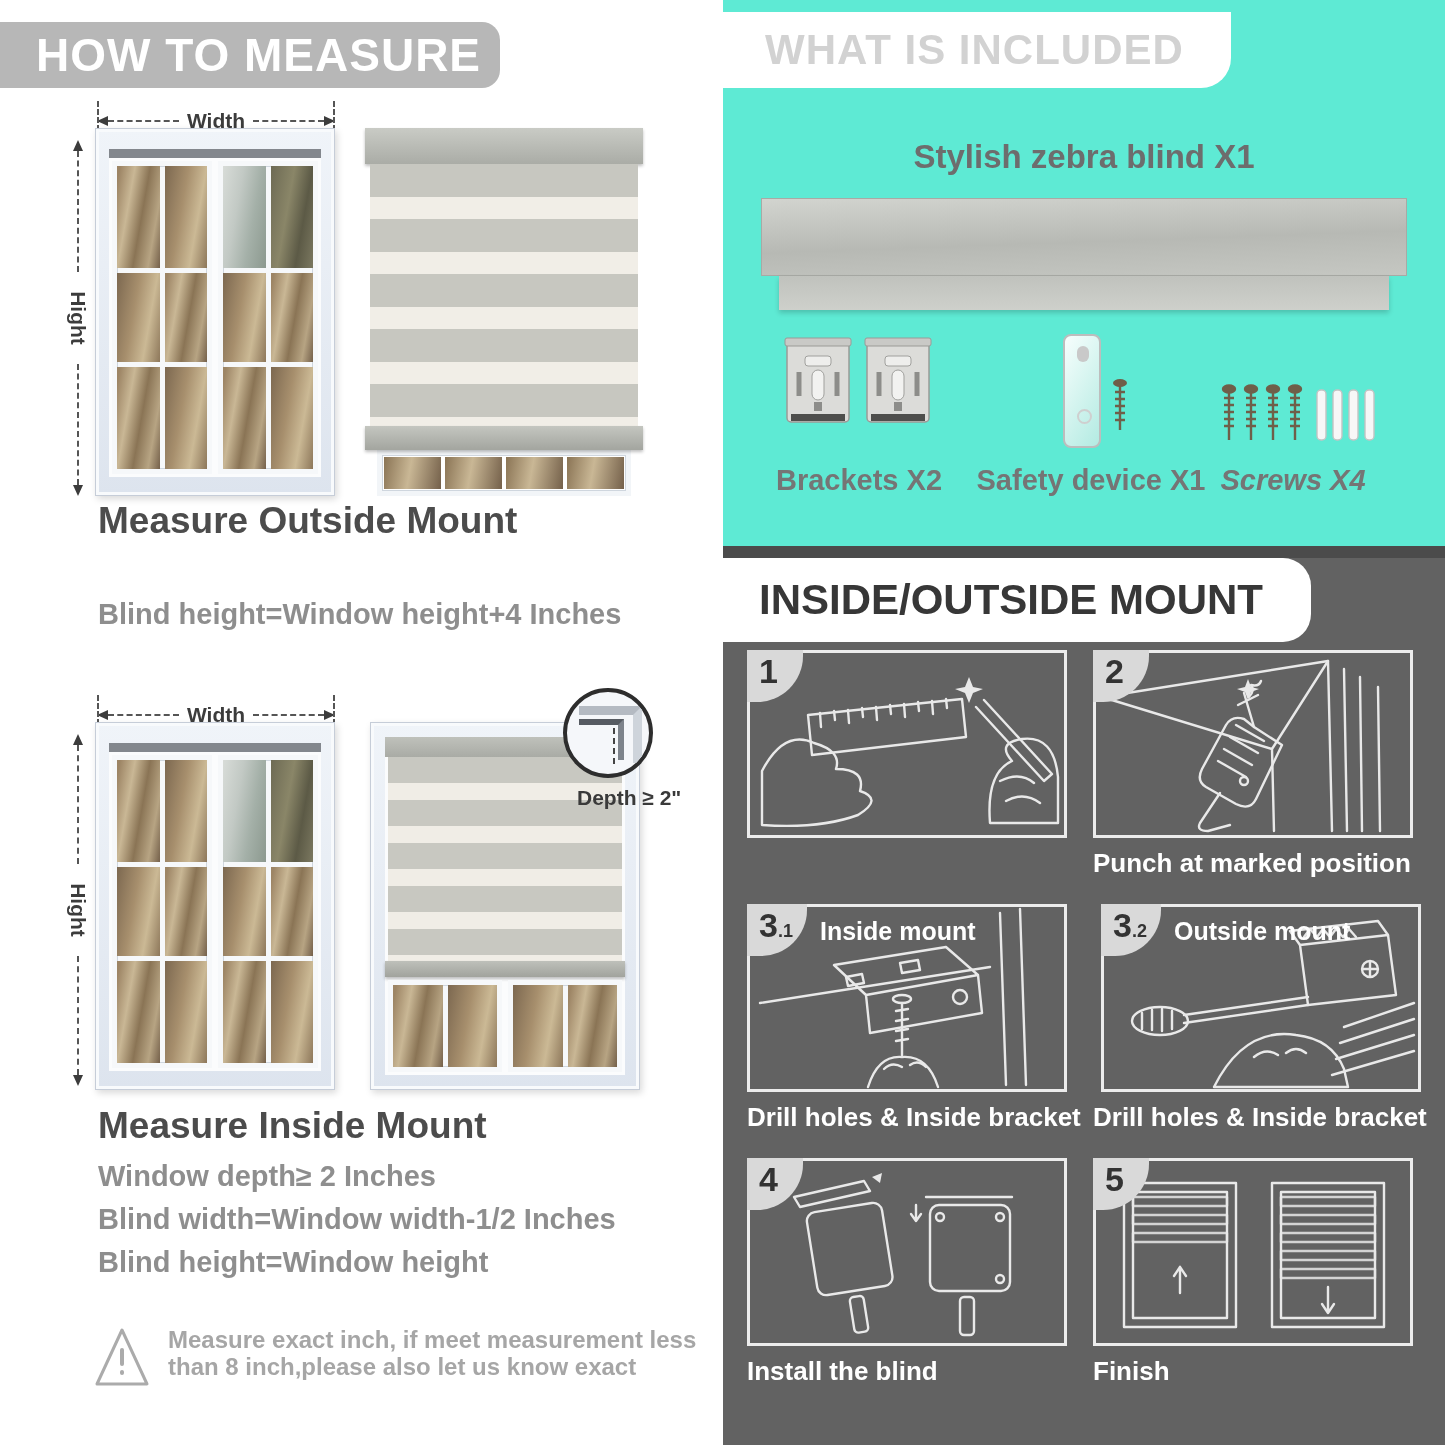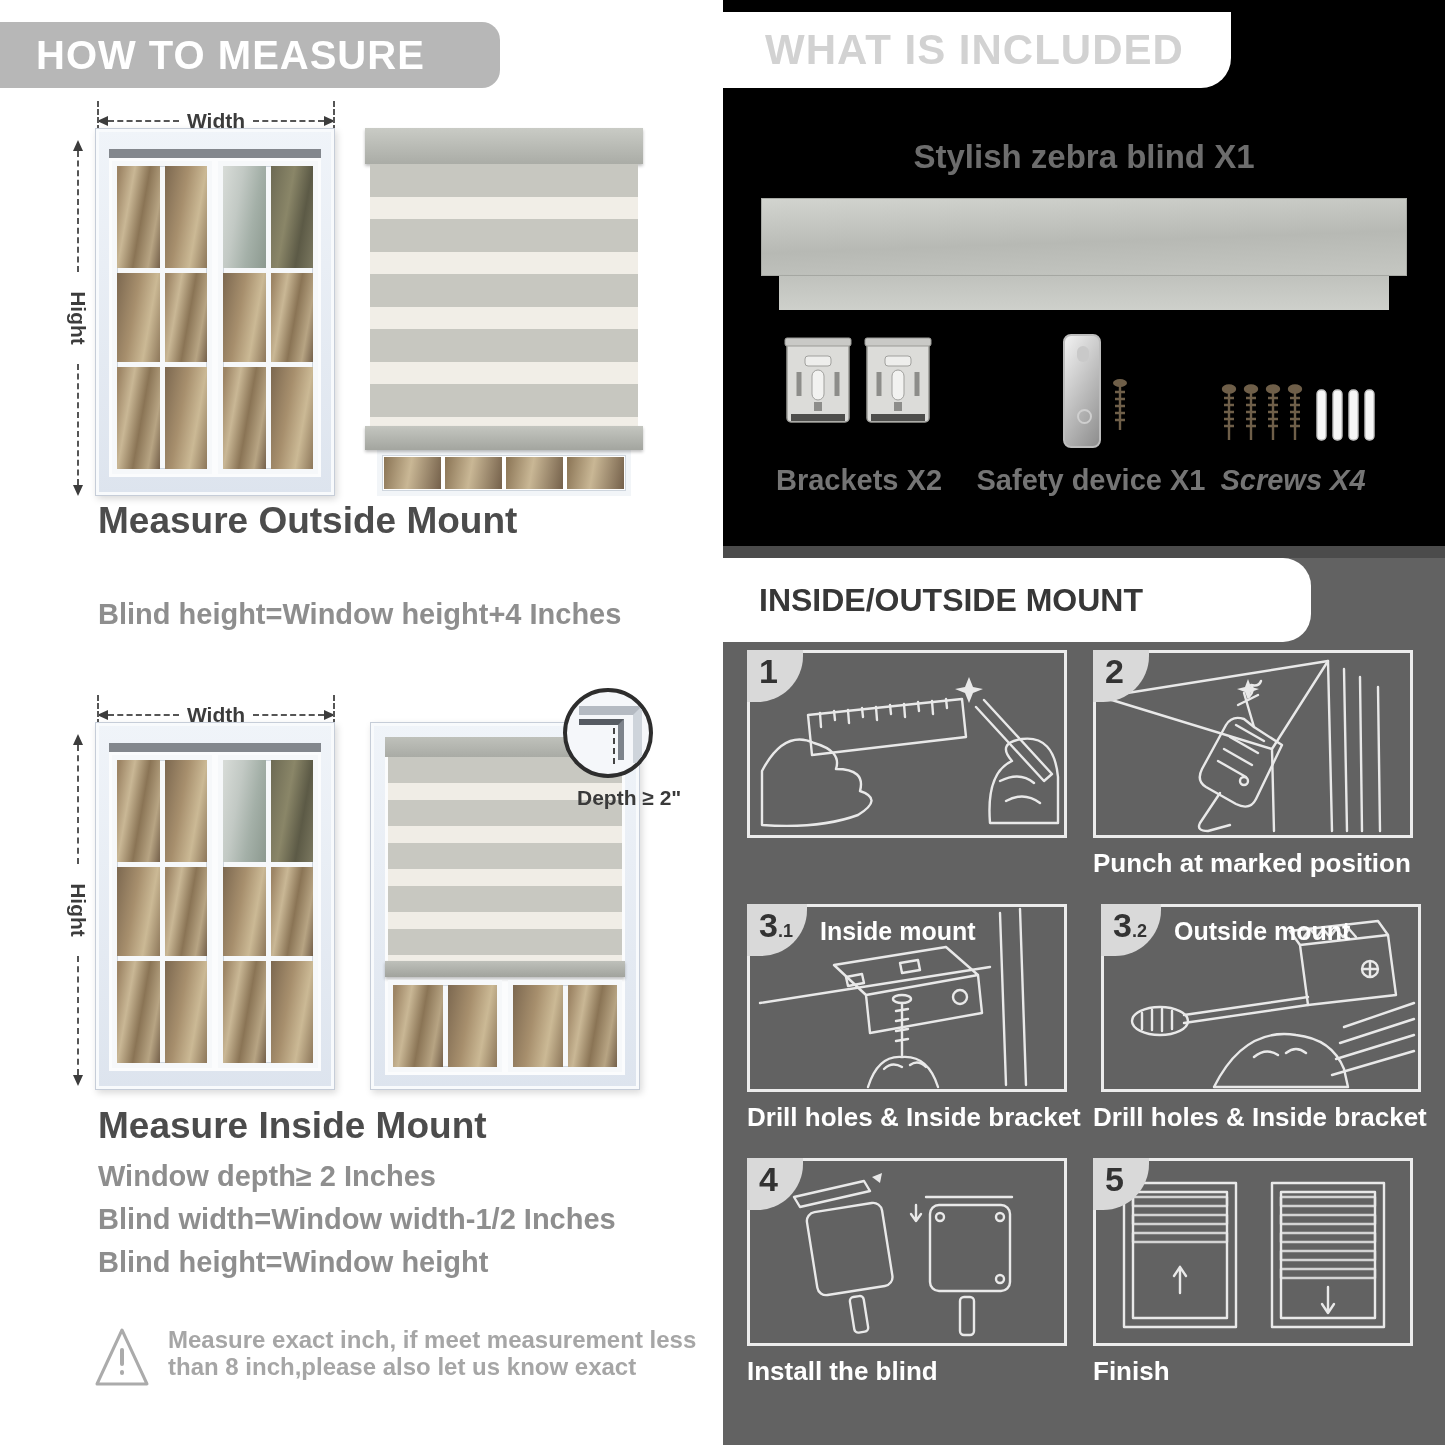--- a/index.html
+++ b/index.html
@@ -2,21 +2,21 @@
 <html><head>
 <meta charset="utf-8">
 <style>
   html,body{margin:0;padding:0;background:#fff;}
   .canvas{position:relative;width:1445px;height:1445px;background:#ffffff;
           font-family:"Liberation Sans", sans-serif;overflow:hidden;}
   .abs{position:absolute;}
 
   
   .ht-header{left:0;top:22px;width:500px;height:66px;background:#b7b7b7;
-             border-radius:0 18px 18px 0;color:#fff;font-weight:bold;font-size:40px;
+             border-radius:0 18px 18px 0;color:#fff;font-weight:bold;font-size:46px;
              line-height:66px;padding-left:36px;box-sizing:border-box;letter-spacing:1px;}
 
   .sec-title{font-size:37px;font-weight:bold;color:#4c4c4c;}
   .sec-line{font-size:29px;font-weight:bold;color:#8e8e8e;}
 
   
   .win{background:linear-gradient(180deg,#f0f4f9,#dde4ee);border:1px solid #c6cdd8;
        box-shadow:inset 0 0 0 3px #f8fafc,2px 3px 7px rgba(0,0,0,.15);box-sizing:border-box;}
   .win-track{position:absolute;top:20px;left:13px;right:13px;height:9px;background:#83878d;}
   .win-glass{position:absolute;top:29px;left:13px;right:13px;bottom:18px;background:#fbfcfd;
@@ -59,42 +59,42 @@
        background:#f5f7fa;overflow:hidden;z-index:6;box-sizing:border-box;}
   .mag-l1{position:absolute;left:12px;top:14px;width:54px;height:48px;border-top:9px solid #b4bac2;border-right:9px solid #ced4db;}
   .mag-l2{position:absolute;left:12px;top:27px;width:39px;height:35px;border-top:6px solid #565b62;border-right:6px solid #7d838b;}
   .mag-dash{position:absolute;left:46px;top:36px;height:36px;border-left:2px dashed #444;}
   .depth-lbl{left:577px;top:786px;font-size:21px;font-weight:bold;color:#3a3a3a;}
 
   
   .warn-line{font-size:24px;font-weight:bold;color:#a6a6a6;line-height:27px;}
 
   
-  .panel-included{left:723px;top:0;width:722px;height:546px;background:#000000;}
+  .panel-included{left:723px;top:0;width:722px;height:546px;background:#5eead4;}
   .inc-header{position:absolute;left:0;top:12px;width:508px;height:76px;background:#fff;
               border-radius:0 0 30px 0;color:#d2d2d2;font-size:42px;font-weight:bold;
               line-height:76px;padding-left:42px;box-sizing:border-box;letter-spacing:1px;}
   .product-lbl{position:absolute;left:0;right:0;top:138px;text-align:center;color:#6d6d6d;
                font-size:33px;font-weight:bold;}
   .rail-main{position:absolute;left:38px;top:198px;width:646px;height:78px;
              background:linear-gradient(178deg,#d2d4cf,#b7b9b4 55%,#c5c7c2);border:1px solid #a8aaa5;box-sizing:border-box;}
   .rail-sub{position:absolute;left:56px;top:276px;width:610px;height:34px;
             background:linear-gradient(180deg,#c0c2bd,#ced0cb);box-shadow:0 3px 5px rgba(0,0,0,.18);}
   .inc-label{position:absolute;top:464px;text-align:center;color:#757575;font-size:29px;font-weight:bold;}
   .safety-body{position:absolute;left:340px;top:334px;width:38px;height:114px;border-radius:8px;
                border:2px solid #bdbdbd;background:linear-gradient(120deg,rgba(255,255,255,.95),rgba(235,235,235,.6));
                box-sizing:border-box;}
   .safety-hole{position:absolute;left:12px;top:10px;width:12px;height:16px;border-radius:6px;background:#c9c9c9;}
   .safety-circ{position:absolute;left:12px;bottom:22px;width:11px;height:11px;border-radius:50%;border:2px solid #cfcfcf;}
 
   
   .panel-mount{left:723px;top:546px;width:722px;height:899px;background:#626262;}
   .mount-topstrip{position:absolute;left:0;top:0;width:100%;height:12px;background:#4b4b4b;}
   .mount-header{position:absolute;left:0;top:12px;width:588px;height:84px;background:#fff;
-                border-radius:0 28px 28px 0;color:#373737;font-size:32px;font-weight:bold;
+                border-radius:0 28px 28px 0;color:#373737;font-size:42px;font-weight:bold;
                 line-height:84px;padding-left:36px;box-sizing:border-box;}
   .step-panel{position:absolute;width:320px;height:188px;border:3px solid #ececec;box-sizing:border-box;}
   .badge{position:absolute;left:-3px;top:-3px;min-width:56px;height:52px;background:#d9d9d9;
          border-radius:0 0 46px 0;color:#333;font-size:34px;font-weight:bold;
          padding:2px 14px 0 12px;box-sizing:border-box;}
   .badge .sub{font-size:18px;font-weight:bold;}
   .inner-lbl{position:absolute;left:70px;top:10px;color:#fff;font-size:25px;font-weight:bold;}
   .caption{position:absolute;color:#fff;font-size:26px;font-weight:bold;white-space:nowrap;}
   .art{position:absolute;left:0;top:0;width:100%;height:100%;}
   .art path,.art rect,.art circle,.art ellipse,.art line,.art polyline{fill:none;stroke:#e9e9e9;stroke-width:2.4;stroke-linecap:round;stroke-linejoin:round;}

